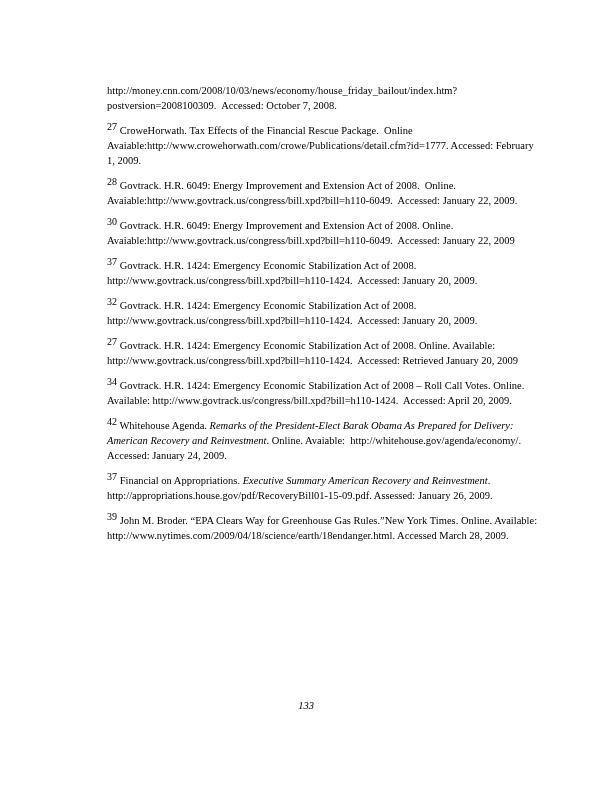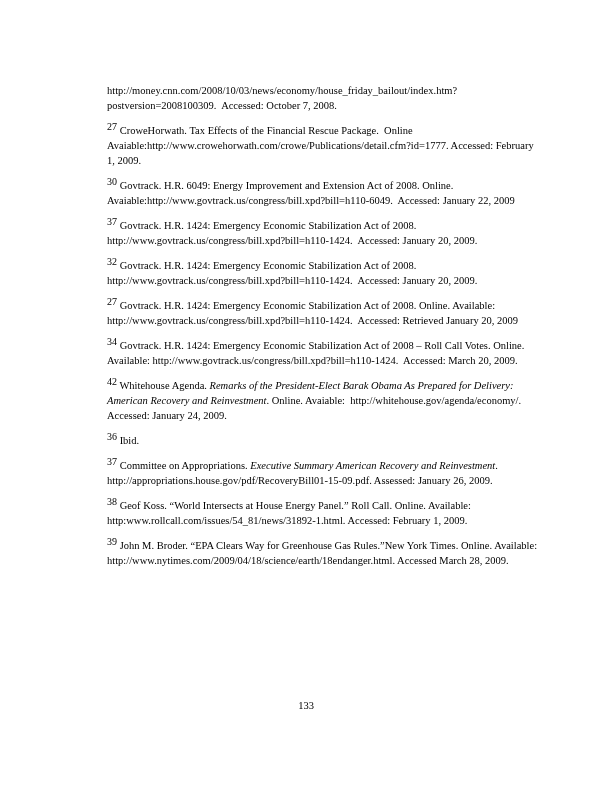--- a/index.html
+++ b/index.html
@@ -43,34 +43,34 @@
     font-style: italic;
   }
   .page-footer {
     position: absolute;
     top: 698px;
     left: 0;
     width: 100%;
     text-align: center;
     font-size: 10.5px;
     line-height: 15px;
+    font-style: italic;
   }
 </style>
 </head>
 <body>
 
 <div class="page">
   <div class="notes">
       <p class="note"><span>http://money.cnn.com/2008/10/03/news/economy/house_friday_bailout/index.htm?postversion=2008100309.  Accessed: October 7, 2008.</span></p>
       <p class="note"><sup>27</sup> <span>CroweHorwath. Tax Effects of the Financial Rescue Package.  Online Avaiable:http://www.crowehorwath.com/crowe/Publications/detail.cfm?id=1777. Accessed: February 1, 2009.</span></p>
+      <p class="note"><sup>28</sup> <span>Govtrack. H.R. 6049: Energy Improvement and Extension Act of 2008.  Online. Avaiable:http://www.govtrack.us/congress/bill.xpd?bill=h110-6049.  Accessed: January 22, 2009.</span></p>
       <p class="note"><sup>30</sup> <span>Govtrack. H.R. 6049: Energy Improvement and Extension Act of 2008. Online. Avaiable:http://www.govtrack.us/congress/bill.xpd?bill=h110-6049.  Accessed: January 22, 2009</span></p>
       <p class="note"><sup>37</sup> <span>Govtrack. H.R. 1424: Emergency Economic Stabilization Act of 2008. http://www.govtrack.us/congress/bill.xpd?bill=h110-1424.  Accessed: January 20, 2009.</span></p>
       <p class="note"><sup>32</sup> <span>Govtrack. H.R. 1424: Emergency Economic Stabilization Act of 2008. http://www.govtrack.us/congress/bill.xpd?bill=h110-1424.  Accessed: January 20, 2009.</span></p>
       <p class="note"><sup>27</sup> <span>Govtrack. H.R. 1424: Emergency Economic Stabilization Act of 2008. Online. Available: http://www.govtrack.us/congress/bill.xpd?bill=h110-1424.  Accessed: Retrieved January 20, 2009</span></p>
-      <p class="note"><sup>34</sup> <span>Govtrack. H.R. 1424: Emergency Economic Stabilization Act of 2008 – Roll Call Votes. Online. Available: http://www.govtrack.us/congress/bill.xpd?bill=h110-1424.  Accessed: March 20, 2009.</span></p>
+      <p class="note"><sup>34</sup> <span>Govtrack. H.R. 1424: Emergency Economic Stabilization Act of 2008 – Roll Call Votes. Online. Available: http://www.govtrack.us/congress/bill.xpd?bill=h110-1424.  Accessed: April 20, 2009.</span></p>
       <p class="note"><sup>42</sup> <span>Whitehouse Agenda. </span><span class="italic">Remarks of the President-Elect Barak Obama As Prepared for Delivery: American Recovery and Reinvestment</span><span>. Online. Avaiable:  http://whitehouse.gov/agenda/economy/. Accessed: January 24, 2009.</span></p>
-      <p class="note"><sup>36</sup> <span>Ibid.</span></p>
-      <p class="note"><sup>37</sup> <span>Committee on Appropriations. </span><span class="italic">Executive Summary American Recovery and Reinvestment</span><span>. http://appropriations.house.gov/pdf/RecoveryBill01-15-09.pdf. Assessed: January 26, 2009.</span></p>
-      <p class="note"><sup>38</sup> <span>Geof Koss. “World Intersects at House Energy Panel.” Roll Call. Online. Available: http:www.rollcall.com/issues/54_81/news/31892-1.html. Accessed: February 1, 2009.</span></p>
+      <p class="note"><sup>37</sup> <span>Financial on Appropriations. </span><span class="italic">Executive Summary American Recovery and Reinvestment</span><span>. http://appropriations.house.gov/pdf/RecoveryBill01-15-09.pdf. Assessed: January 26, 2009.</span></p>
       <p class="note"><sup>39</sup> <span>John M. Broder. “EPA Clears Way for Greenhouse Gas Rules.”New York Times. Online. Available: http://www.nytimes.com/2009/04/18/science/earth/18endanger.html. Accessed March 28, 2009.</span></p>
     </div>
   <div class="page-footer">133</div>
 </div>
 
 </body></html>

